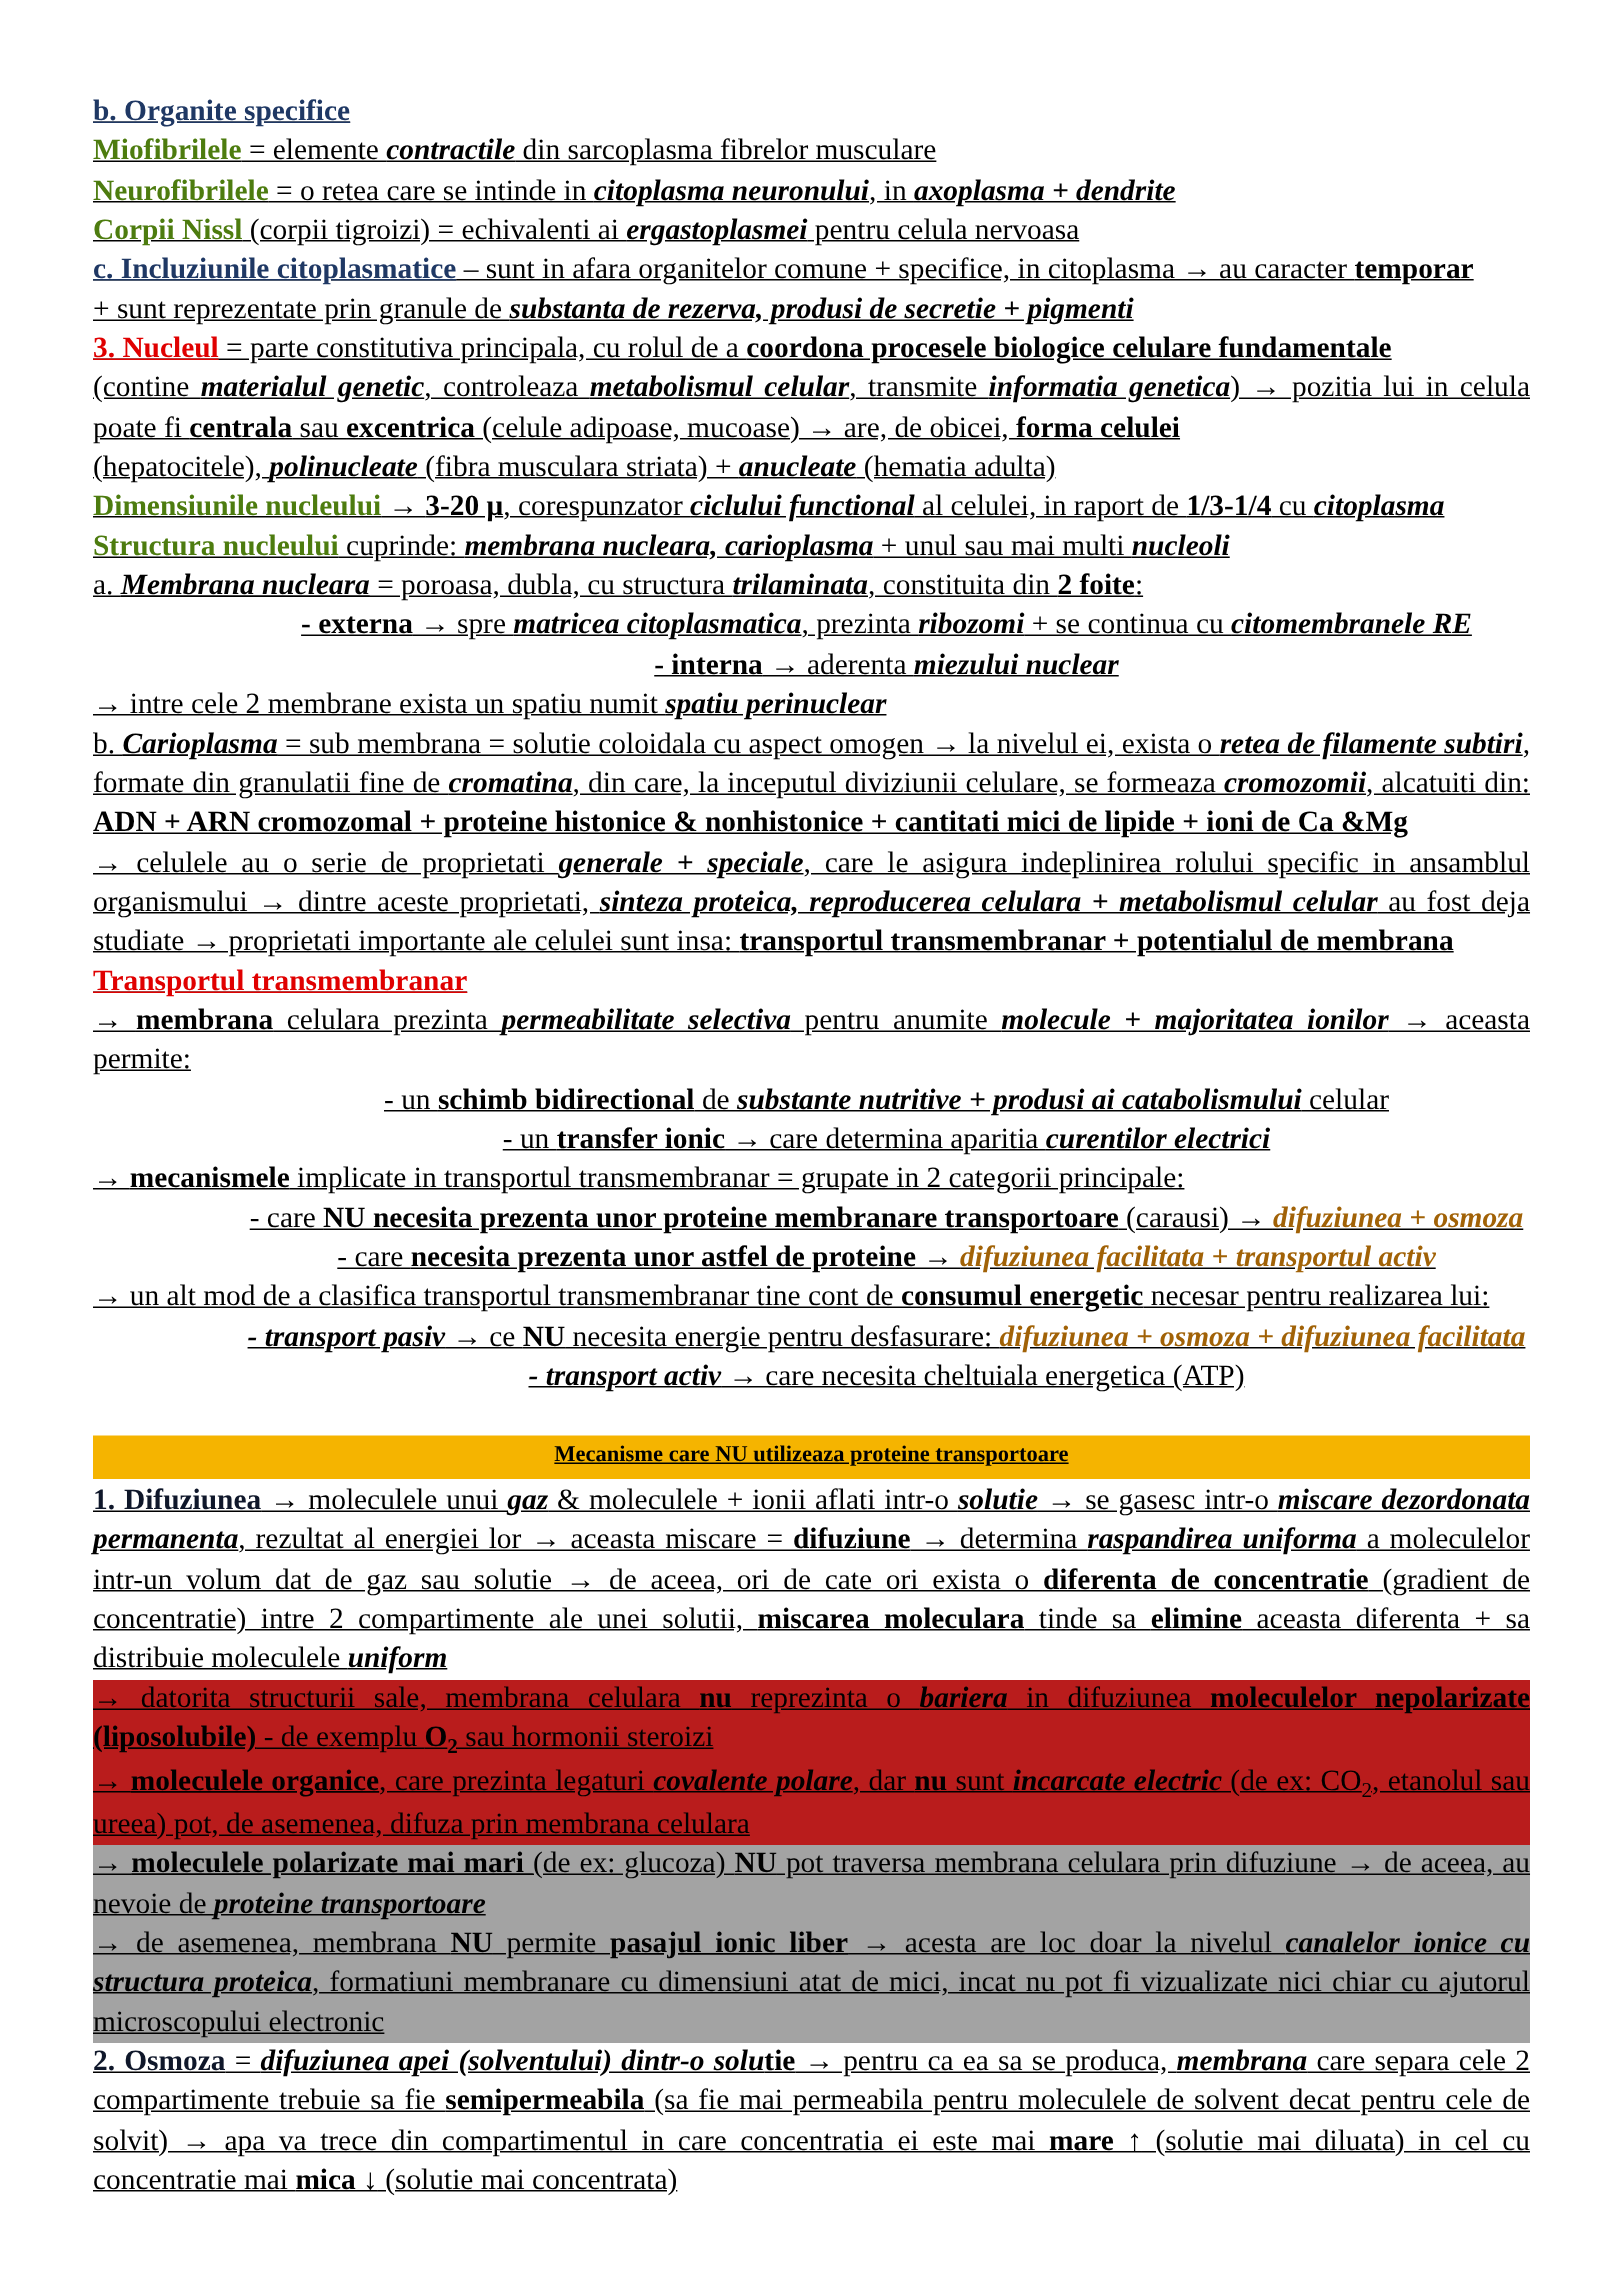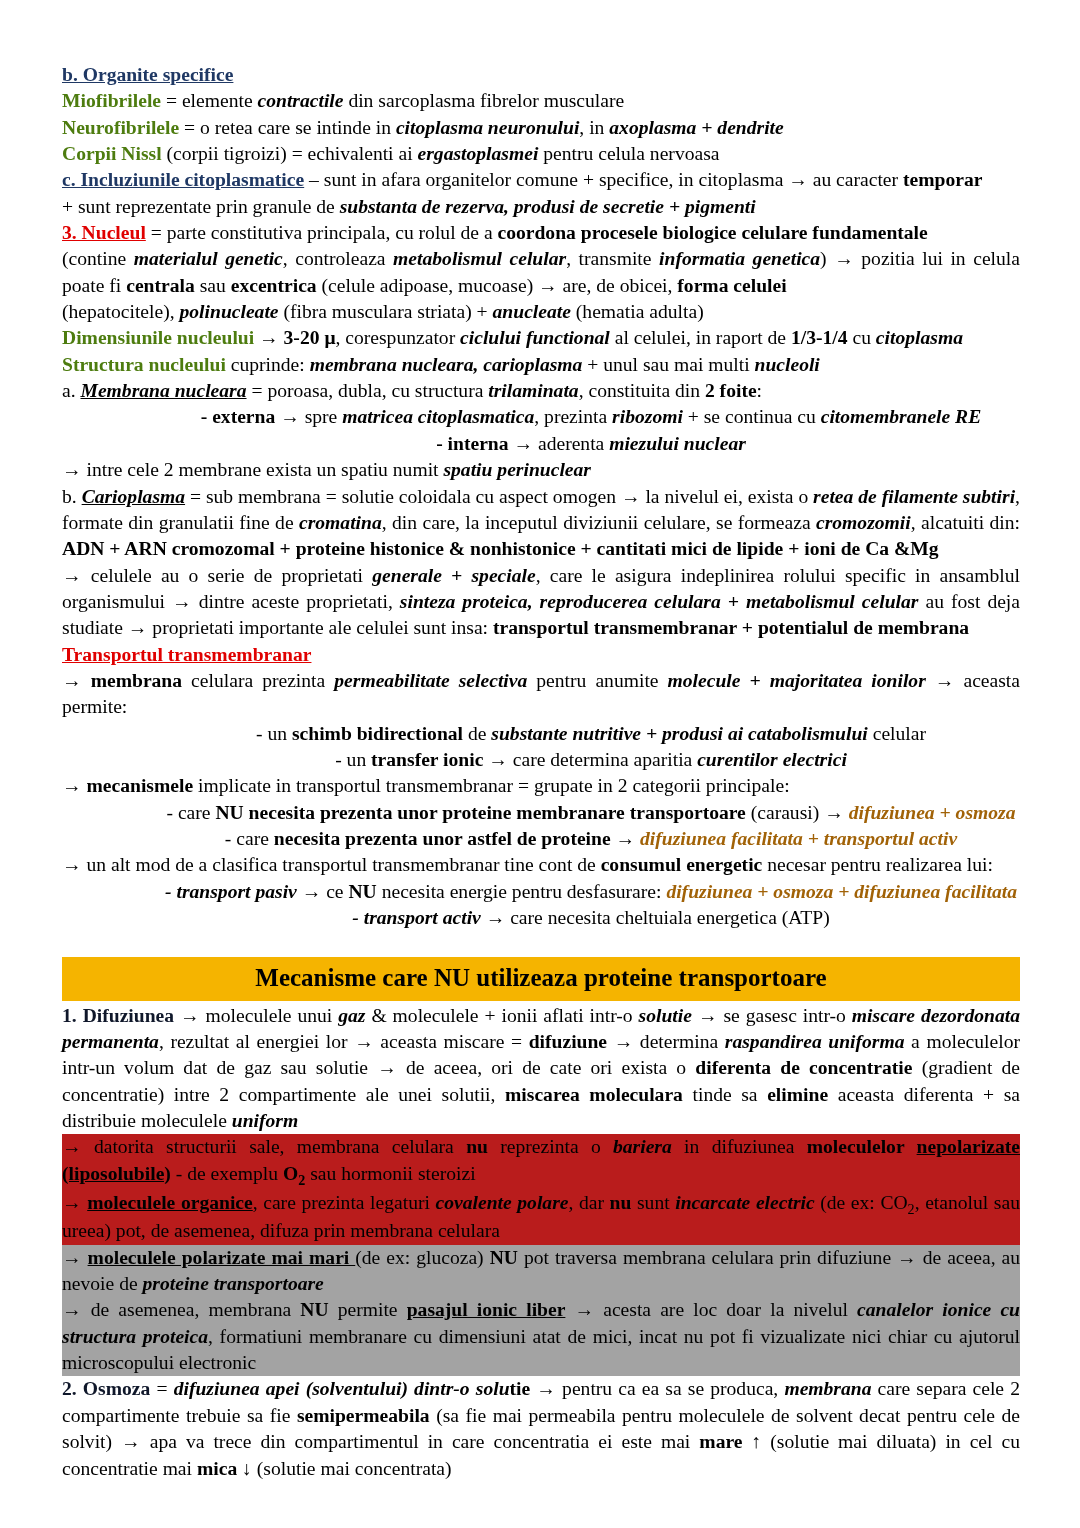--- a/index.html
+++ b/index.html
@@ -14,20 +14,21 @@
     color: #000000;
     overflow: hidden;
   }
   .page {
     position: relative;
     width: 1080px;
     height: 1328px;
     background: #ffffff;
     padding: 62px 60px 0 62px;
     box-sizing: border-box;
+    text-decoration: underline;
   }
   .doc {
     font-size: 19.6px;
     line-height: 1.345;
     text-align: justify;
     text-justify: inter-word;
   }
   p {
     margin: 0;
     padding: 0;
@@ -45,21 +46,21 @@
   .bu     { font-weight: bold; text-decoration: underline; }
   .indent-sub {
     padding-left: 100px;
     text-align: center;
   }
   
   .banner {
     background: #F5B400;
     text-align: center;
     font-weight: bold;
-    font-size: 25px;
+    font-size: 15px;
     line-height: 1.45;
     padding: 3px 0 4px 0;
     margin-top: 26px;
     margin-bottom: 2px;
     color: #000000;
   }
   
   .band-peach { background: #b91c1c; }
   .band-blue  { background: #a3a3a3; }
   .sub { vertical-align: sub; font-size: 0.72em; }

